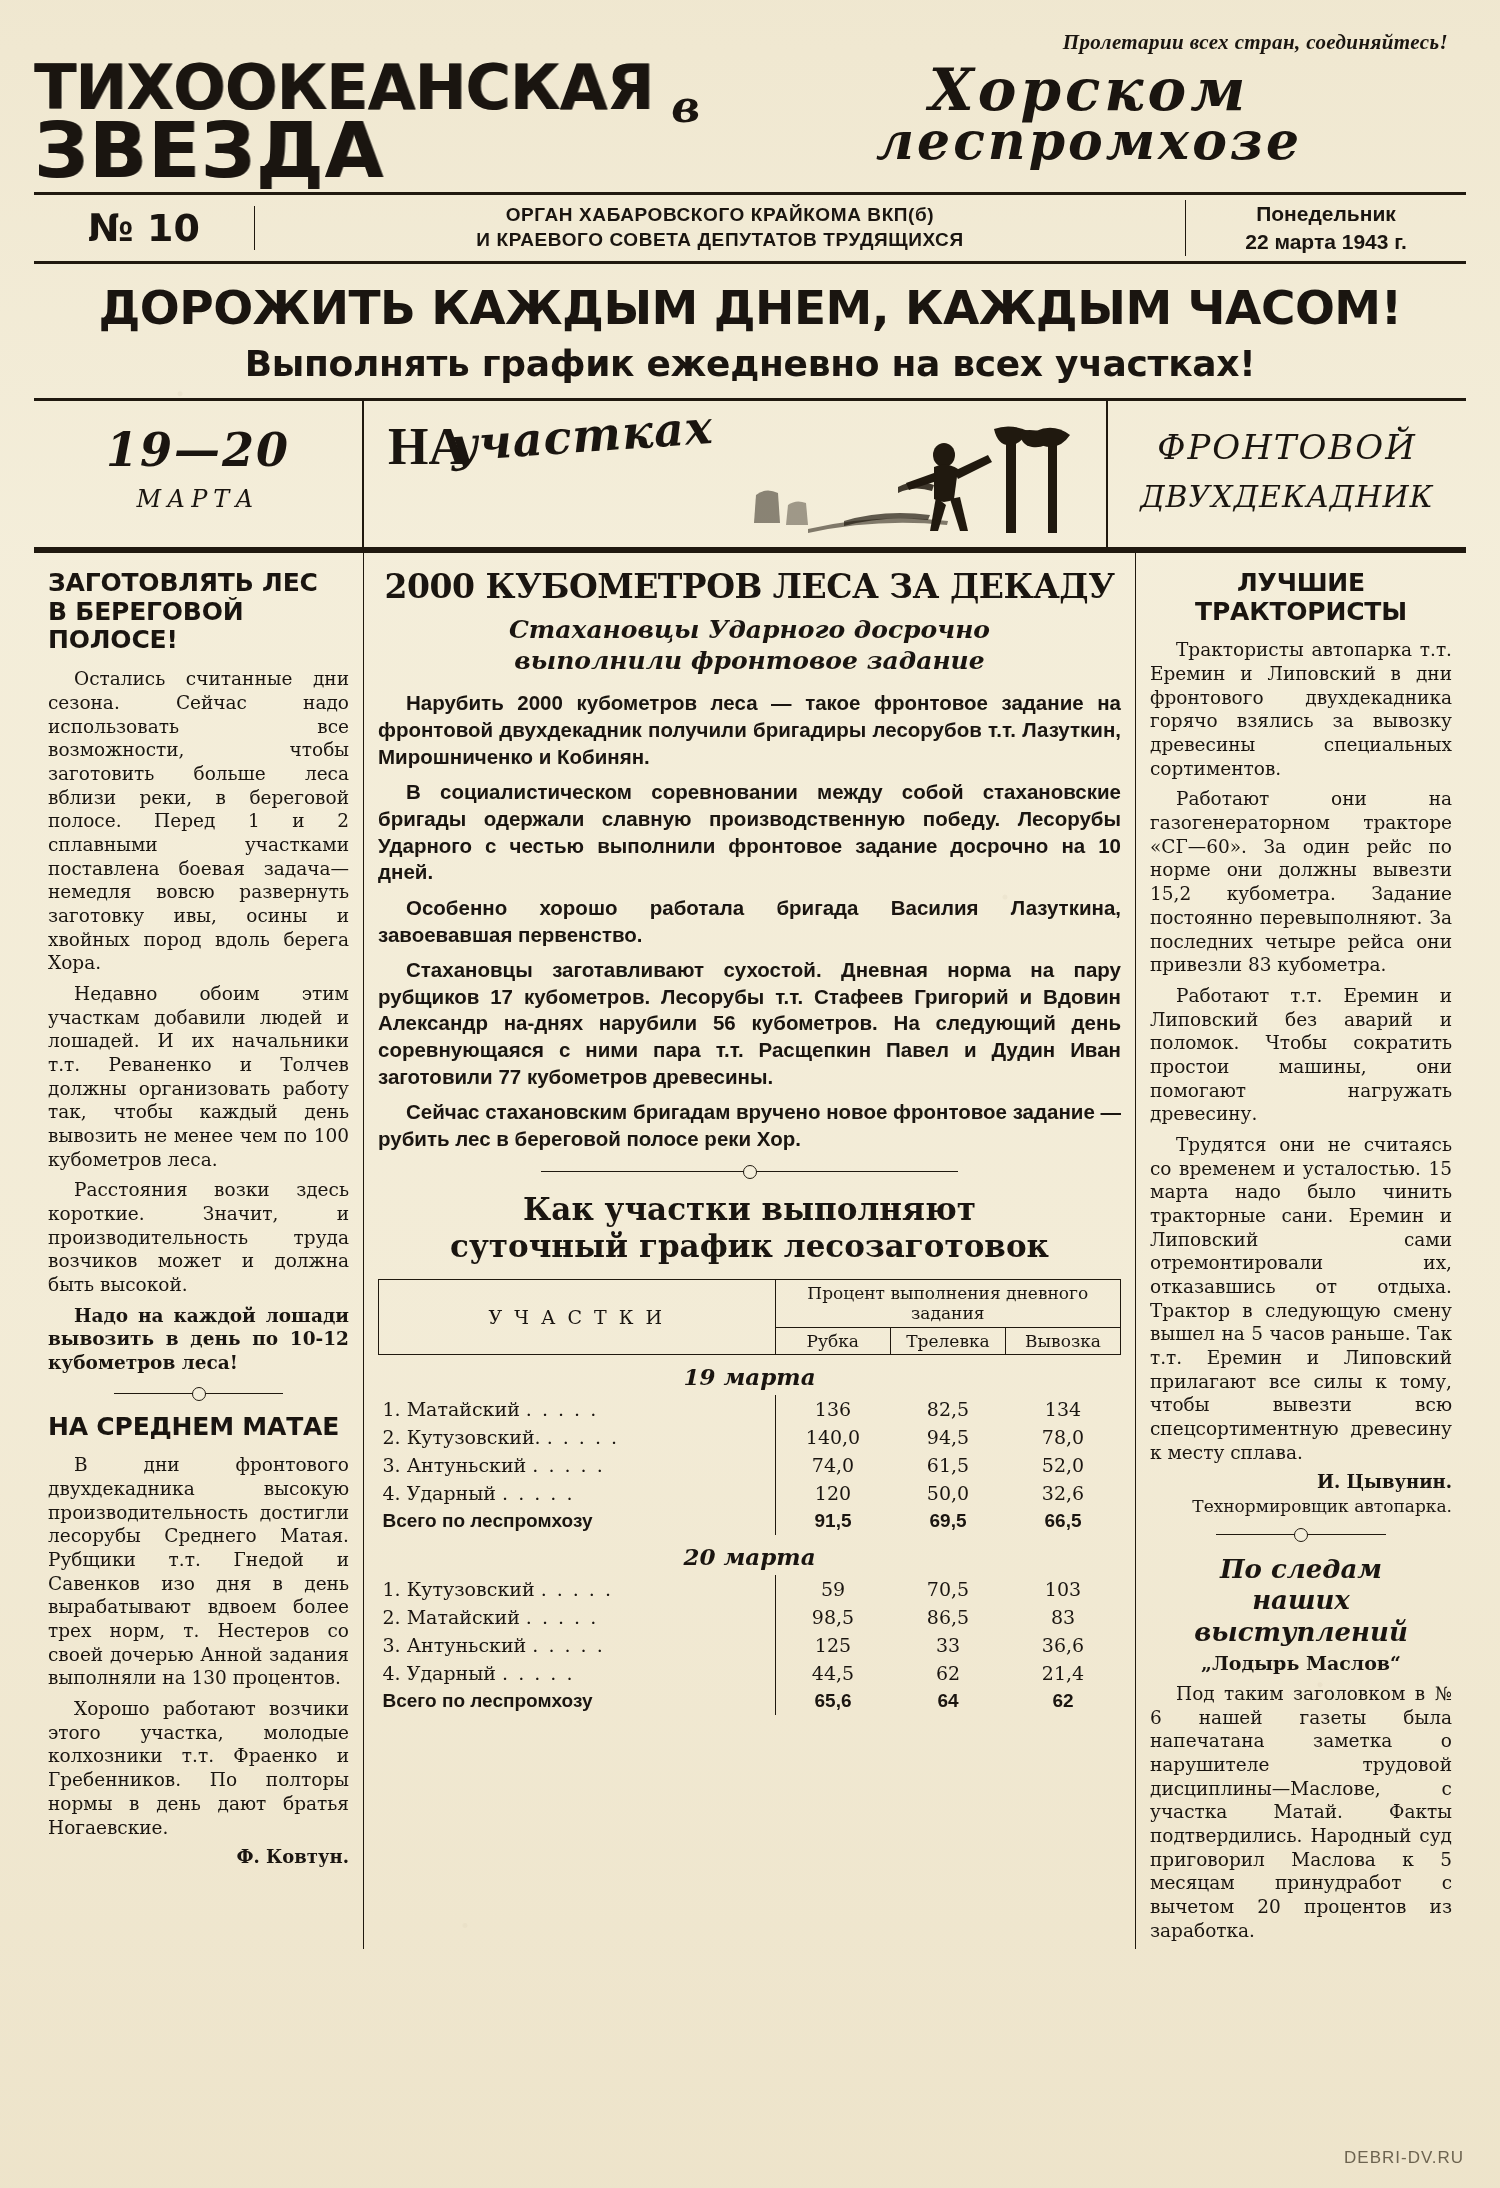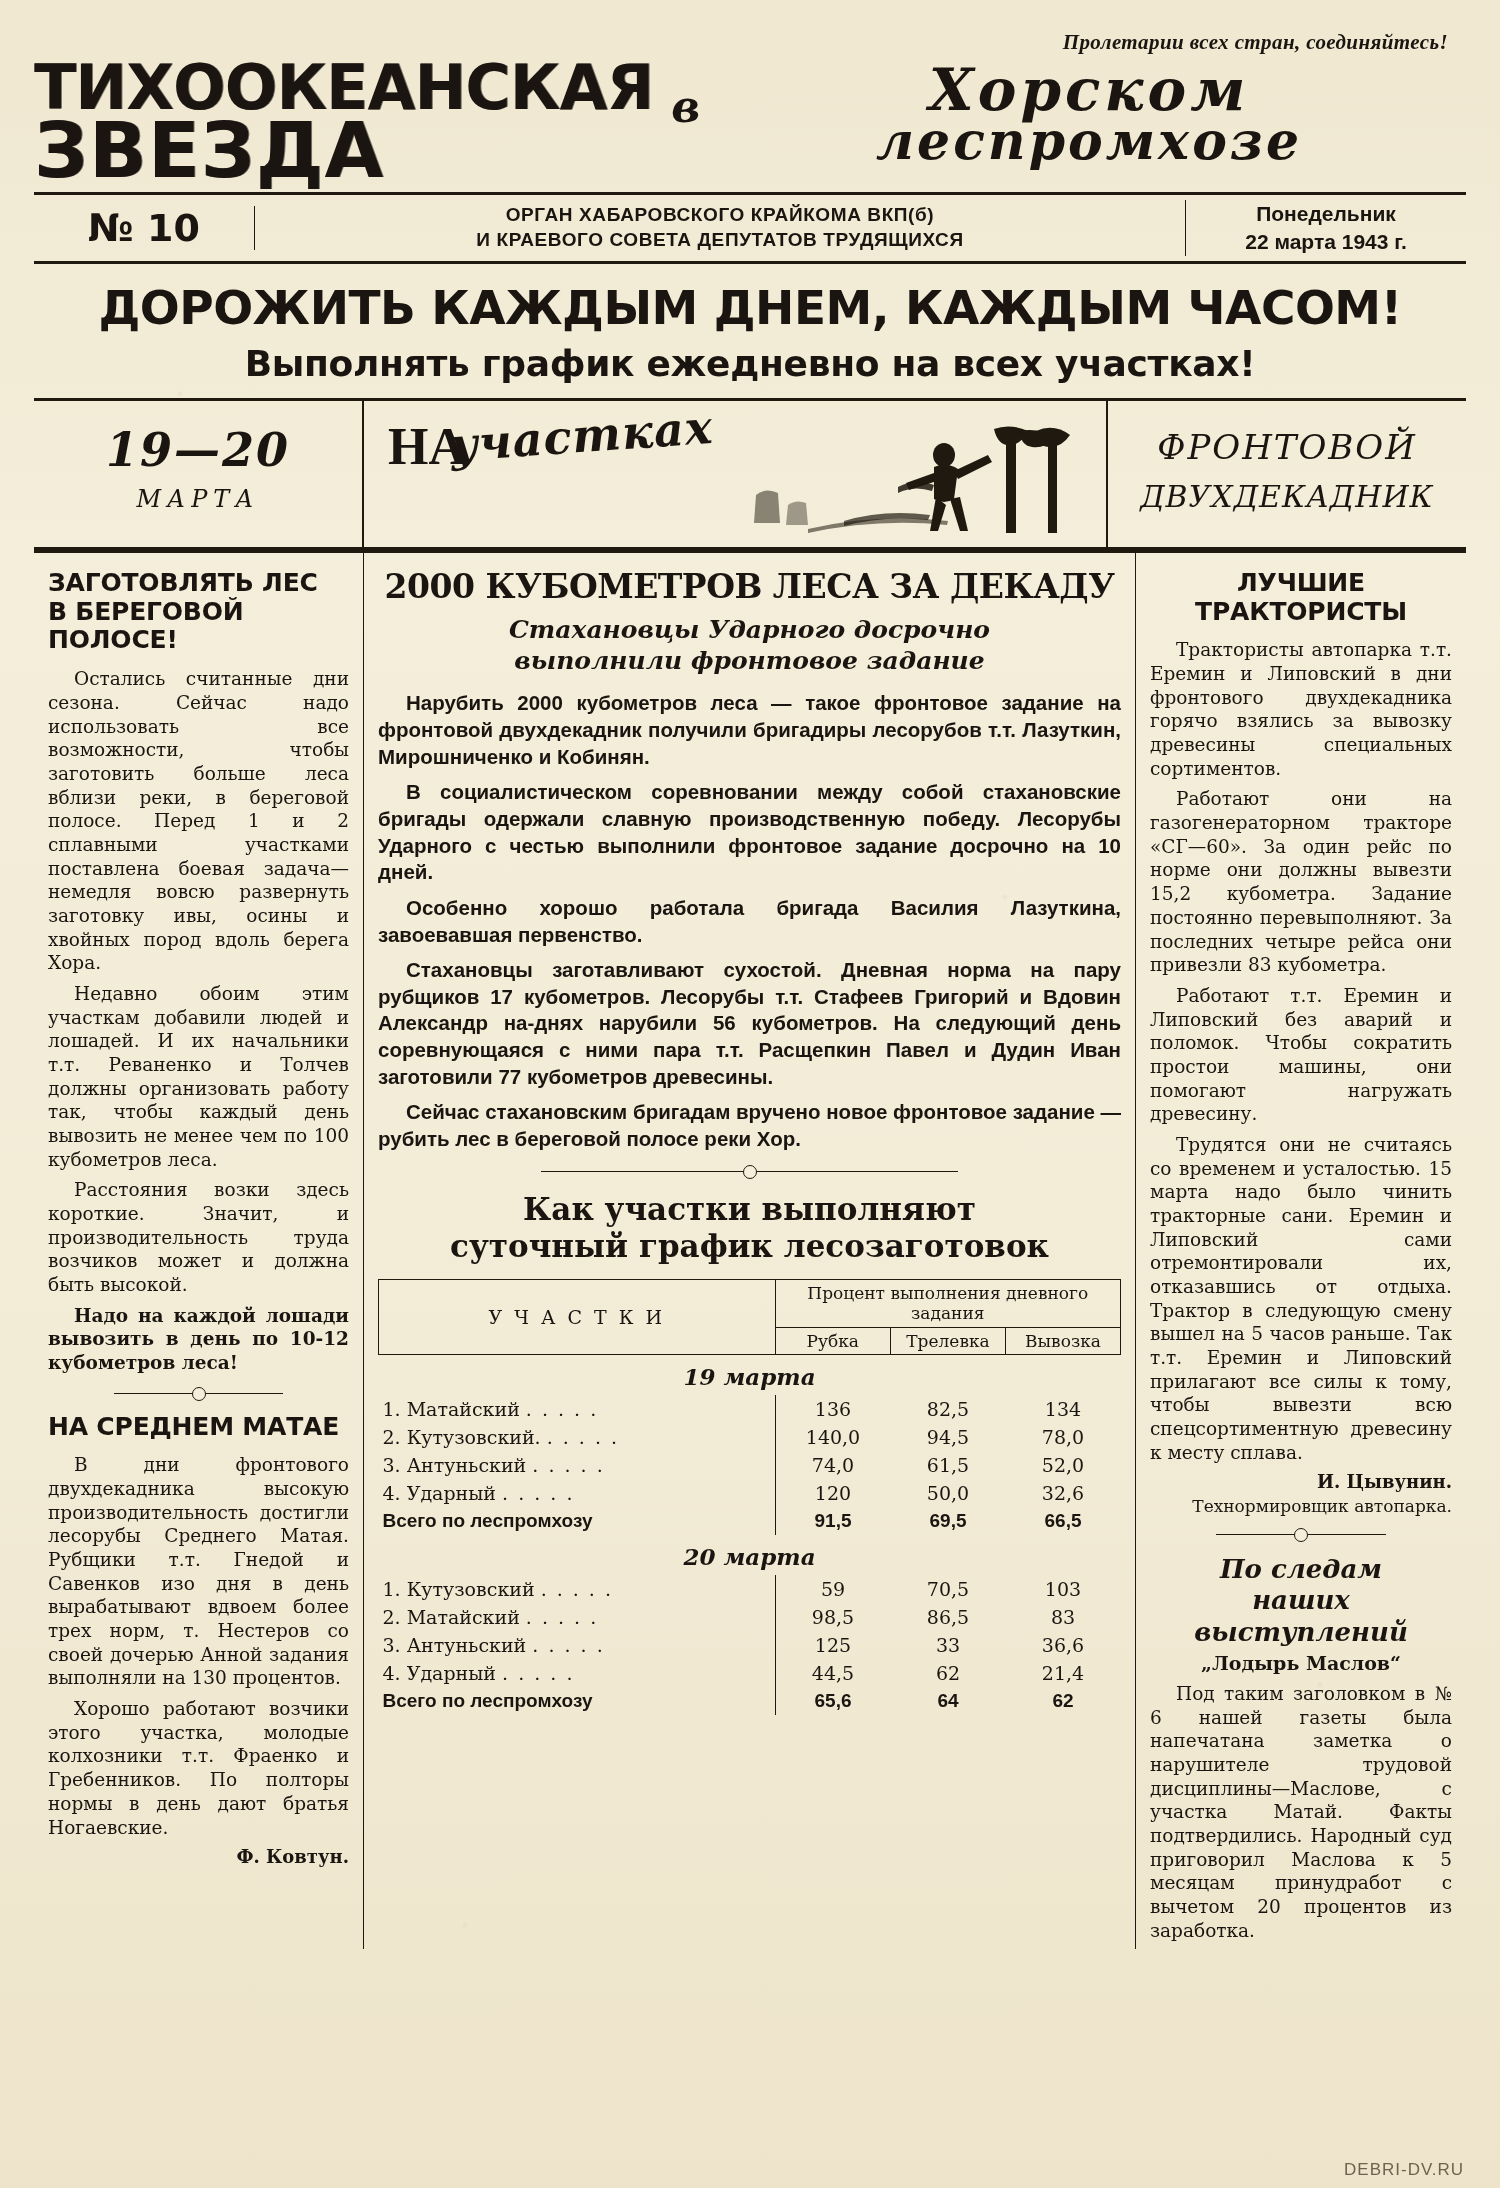--- a/index.html
+++ b/index.html
@@ -304,21 +304,21 @@
   }
   .c3quote{
     text-align:center;
     font-family:"DejaVu Serif", serif;
     font-weight:bold;
     font-size:19px;
     margin-bottom:8px;
   }
   .watermark{
     position:absolute;
-    right:36px;bottom:8px;
+    right:36px;bottom:20px;
     font-family:"Liberation Sans", sans-serif;
     font-size:17px;
     letter-spacing:1px;
     color:#6d6450;
   }
   svg.logger{ position:absolute; right:18px; bottom:2px;}
 </style>
 </head>
 <body>
 

